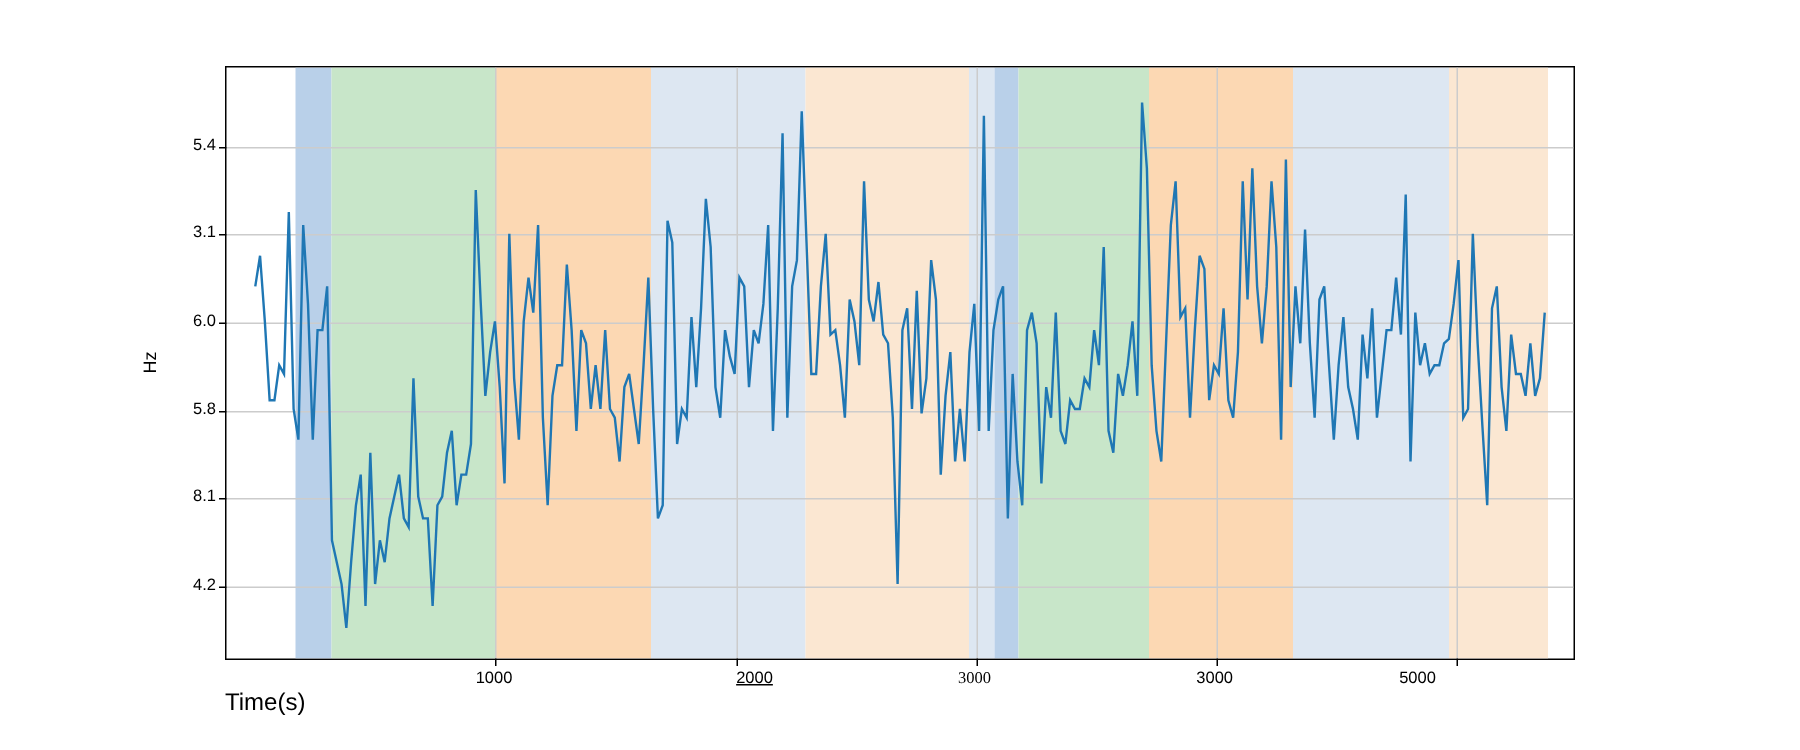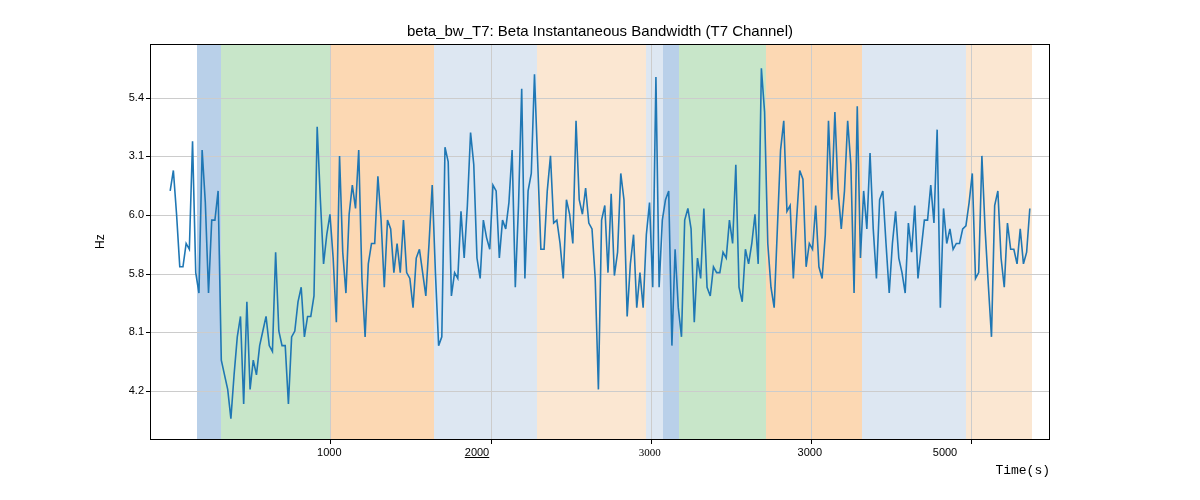--- a/index.html
+++ b/index.html
@@ -2,36 +2,35 @@
 <html><head>
   <meta charset="utf-8">
   <style>
     * { box-sizing: border-box; margin: 0; padding: 0; }
     body { font-family: sans-serif; background: #fff; width: 1200px; height: 500px; position: relative; }
     .chart-container { position: absolute; top: 0; left: 0; width: 1200px; height: 500px; }
     .title { position: absolute; top: 22px; left: 0; width: 100%; text-align: center; font-size: 15px; color: #000; }
     .plot-area { position: absolute; left: 150px; top: 44px; width: 900px; height: 396px; border: 1px solid #000; overflow: visible; }
     .plot-inner { position: absolute; left: 0; top: 0; width: 100%; height: 100%; overflow: hidden; }
     .ylabel { position: absolute; left: 100px; top: 242px; transform: rotate(-90deg); transform-origin: left center; font-size: 12px; color: #000; }
-    .xlabel { position: absolute; bottom: 22px; left: 150px; width: 900px; text-align: right; font-size: 13px; color: #000; font-family: Liberation Mono, monospace; }
+    .xlabel { position: absolute; bottom: 22px; left: 150px; width: 900px; text-align: left; font-size: 16px; color: #000; }
     .ytick-label { position: absolute; right: 1056px; font-size: 11px; color: #000; text-align: right; width: 40px; transform: translateY(-50%); }
     .xtick-label { position: absolute; top: 446px; font-size: 11px; color: #000; transform: translateX(-50%); }
     .grid-h { position: absolute; left: 0; width: 100%; border-top: 1px solid #ccc; }
     .grid-v { position: absolute; top: 0; height: 100%; border-left: 1px solid #ccc; }
     .tick-y { position: absolute; left: -5px; width: 5px; border-top: 1px solid #000; }
     .tick-x { position: absolute; bottom: -5px; height: 5px; border-left: 1px solid #000; }
     .bg-band { position: absolute; top: 0; height: 100%; }
     .line-svg { position: absolute; left: 0; top: 0; width: 100%; height: 100%; overflow: visible; }
     .data-line { fill: none; stroke: #1f77b4; stroke-width: 1.6; }
   </style>
 </head>
 <body>
 
 <div class="chart-container">
-  <div class="title">beta_bw_T7: Beta Instantaneous Bandwidth (T7 Channel)</div>
   <div class="ylabel">Hz</div>
   <div class="xlabel">Time(s)</div>
   <div class="plot-area">
     <div class="plot-inner">
       <div id="bg-bands">
           <div class="bg-band" style="left: 46.4413px; width: 24.0214px; background: rgb(185, 208, 233);"></div>
           <div class="bg-band" style="left: 70.4626px; width: 108.897px; background: rgb(200, 230, 201);"></div>
           <div class="bg-band" style="left: 179.359px; width: 104.093px; background: rgb(252, 216, 179);"></div>
           <div class="bg-band" style="left: 283.452px; width: 102.491px; background: rgb(221, 231, 242);"></div>
           <div class="bg-band" style="left: 385.943px; width: 108.897px; background: rgb(251, 231, 210);"></div>
@@ -76,18 +75,18 @@
   <div id="ytick-labels">
       <div class="ytick-label" style="top: 390.133px;">4.2</div>
       <div class="ytick-label" style="top: 331.467px;">8.1</div>
       <div class="ytick-label" style="top: 272.8px;">5.8</div>
       <div class="ytick-label" style="top: 214.133px;">6.0</div>
       <div class="ytick-label" style="top: 155.467px;">3.1</div>
       <div class="ytick-label" style="top: 96.8px;">5.4</div>
     </div>
   <div id="xtick-labels">
       <div class="xtick-label" style="left: 329.359px;">1000</div>
-      <div class="xtick-label" style="left: 477px; text-decoration: underline;">2000</div>
+      <div class="xtick-label" style="left: 503px; text-decoration: underline;">2000</div>
       <div class="xtick-label" style="left: 649.644px; font-family: Liberation Serif, serif;">3000</div>
       <div class="xtick-label" style="left: 809.786px;">3000</div>
       <div class="xtick-label" style="left: 945px;">5000</div>
     </div>
 </div>
 
 </body></html>

